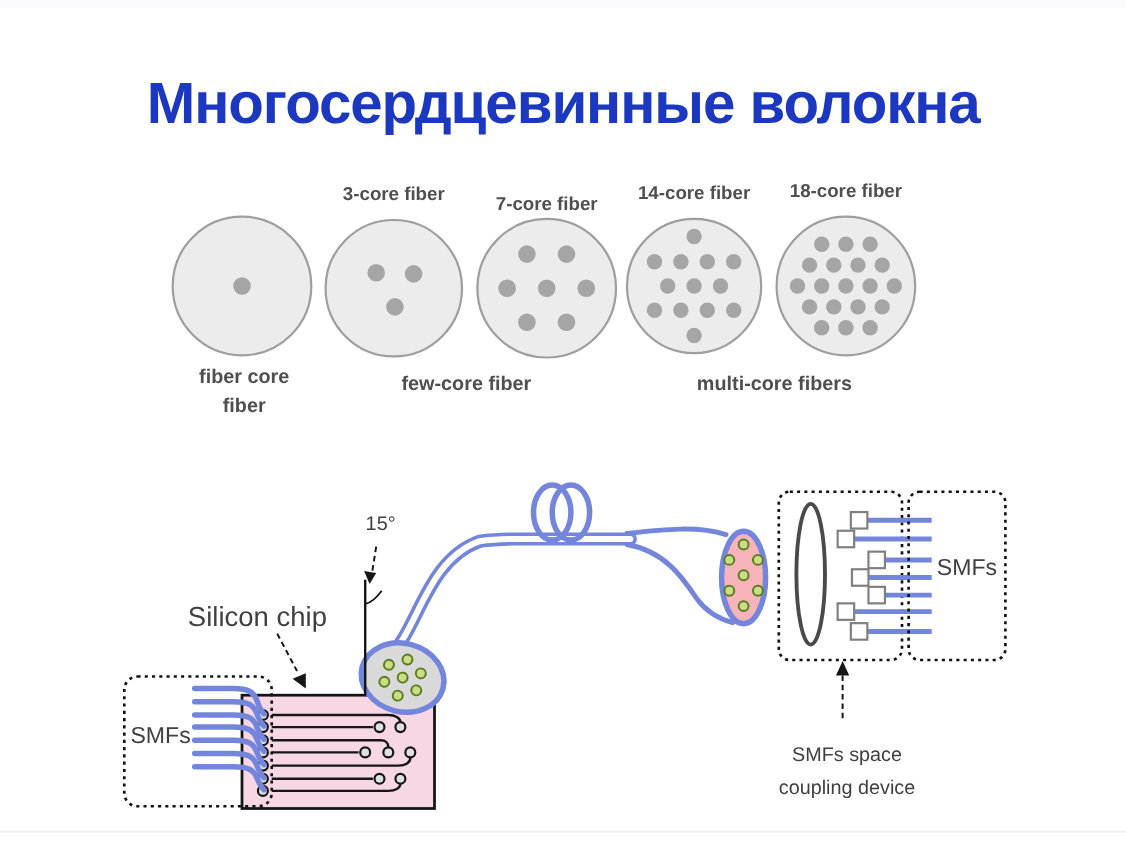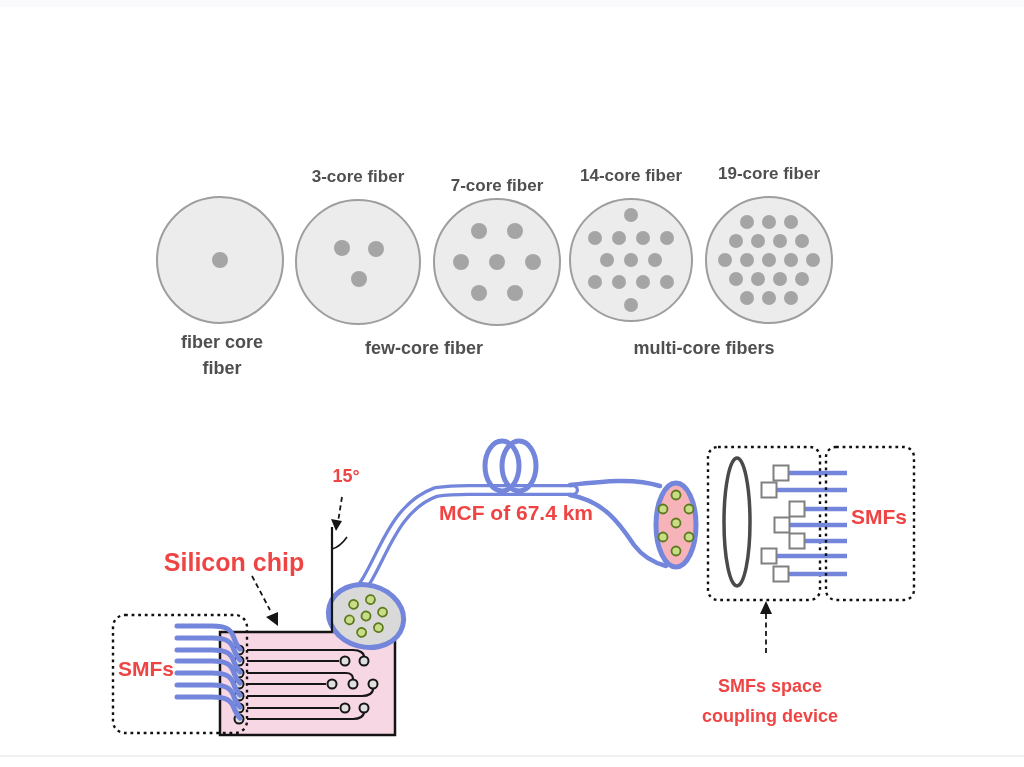--- a/index.html
+++ b/index.html
@@ -9,22 +9,22 @@
   .edge-bottom{position:absolute;left:0;top:755px;width:1024px;height:2px;background:#f1f1f4;}
   .title{position:absolute;left:0;right:0;top:64px;text-align:center;
          font-size:53px;font-weight:bold;color:#1c38c0;letter-spacing:-1px;}
   .fiber-circle{position:absolute;border-radius:50%;background:#ececec;
                 border:2px solid #9e9e9e;box-sizing:border-box;}
   .core-dot{position:absolute;border-radius:50%;background:#a5a5a5;}
   .circle-top-label{position:absolute;transform:translateX(-50%);font-weight:bold;
                     font-size:17px;color:#4f4f4f;white-space:nowrap;}
   .group-label{position:absolute;transform:translate(-50%,-50%);font-weight:bold;
                font-size:18px;color:#4f4f4f;white-space:nowrap;line-height:1.2;}
-  .diagram-label{position:absolute;transform:translate(-50%,-50%);font-weight:bold;
-                 color:#ef4444;white-space:nowrap;}
+  .diagram-label{position:absolute;transform:translate(-50%,-50%);font-weight:normal;
+                 color:#404040;white-space:nowrap;}
   svg{position:absolute;left:0;top:0;}
   .chip{fill:#f8d7e4;stroke:#141414;stroke-width:2.5;}
   .trace{fill:none;stroke:#161616;stroke-width:2.2;}
   .pad{fill:#e0e0e0;stroke:#161616;stroke-width:2;}
   .dashbox{fill:none;stroke:#111;stroke-width:2.4;stroke-dasharray:2.8 3.8;}
   .strand{fill:none;stroke:#7386dc;stroke-width:5;stroke-linecap:round;}
   .tube-outer{fill:none;stroke:#7386dc;stroke-width:12;stroke-linecap:round;}
   .tube-inner{fill:none;stroke:#ffffff;stroke-width:5.5;stroke-linecap:round;}
   .loop{fill:none;stroke:#7386dc;stroke-width:5;}
   .funnel{fill:none;stroke:#7386dc;stroke-width:4.5;stroke-linecap:round;}
@@ -39,20 +39,21 @@
   .angleline{stroke:#161616;stroke-width:2.2;}
   .anglearc{fill:none;stroke:#161616;stroke-width:1.6;}
 </style>
 </head>
 <body>
 
 <div class="slide">
   <div class="edge-top"></div>
   <div class="edge-bottom"></div>
 
+  <h1 class="title" style="margin:0;">Многосердцевинные волокна</h1>
 
   <div id="fiber-row">
       <div class="fiber-circle" style="left: 156px; top: 196px; height: 128px; width: 128px;">
         <div class="core-dot" style="height: 16px; width: 16px; left: 54px; top: 54px;"></div>
       </div>
       <div class="circle-top-label" style="left: 358px; top: 167px;">3-core fiber</div>
       <div class="fiber-circle" style="left: 295px; top: 199px; height: 126px; width: 126px;">
         <div class="core-dot" style="height: 16px; width: 16px; left: 37px; top: 39px;"></div>
         <div class="core-dot" style="height: 16px; width: 16px; left: 71px; top: 40px;"></div>
         <div class="core-dot" style="height: 16px; width: 16px; left: 54px; top: 70px;"></div>
@@ -76,21 +77,21 @@
         <div class="core-dot" style="height: 14px; width: 14px; left: 89px; top: 31px;"></div>
         <div class="core-dot" style="height: 14px; width: 14px; left: 29px; top: 53px;"></div>
         <div class="core-dot" style="height: 14px; width: 14px; left: 53px; top: 53px;"></div>
         <div class="core-dot" style="height: 14px; width: 14px; left: 77px; top: 53px;"></div>
         <div class="core-dot" style="height: 14px; width: 14px; left: 17px; top: 75px;"></div>
         <div class="core-dot" style="height: 14px; width: 14px; left: 41px; top: 75px;"></div>
         <div class="core-dot" style="height: 14px; width: 14px; left: 65px; top: 75px;"></div>
         <div class="core-dot" style="height: 14px; width: 14px; left: 89px; top: 75px;"></div>
         <div class="core-dot" style="height: 14px; width: 14px; left: 53px; top: 98px;"></div>
       </div>
-      <div class="circle-top-label" style="left: 769px; top: 164px;">19-core fiber</div>
+      <div class="circle-top-label" style="left: 769px; top: 164px;">18-core fiber</div>
       <div class="fiber-circle" style="left: 705px; top: 196px; height: 128px; width: 128px;">
         <div class="core-dot" style="height: 14px; width: 14px; left: 33px; top: 17px;"></div>
         <div class="core-dot" style="height: 14px; width: 14px; left: 55px; top: 17px;"></div>
         <div class="core-dot" style="height: 14px; width: 14px; left: 77px; top: 17px;"></div>
         <div class="core-dot" style="height: 14px; width: 14px; left: 22px; top: 36px;"></div>
         <div class="core-dot" style="height: 14px; width: 14px; left: 44px; top: 36px;"></div>
         <div class="core-dot" style="height: 14px; width: 14px; left: 66px; top: 36px;"></div>
         <div class="core-dot" style="height: 14px; width: 14px; left: 88px; top: 36px;"></div>
         <div class="core-dot" style="height: 14px; width: 14px; left: 11px; top: 55px;"></div>
         <div class="core-dot" style="height: 14px; width: 14px; left: 33px; top: 55px;"></div>
@@ -216,17 +217,16 @@
 
     <rect class="dashbox" x="826" y="447" width="88" height="153" rx="10"></rect>
 
     <line class="dasharrow" x1="766" y1="653" x2="766" y2="613"></line>
     <polygon class="ah" points="766,601 760,614 772,614"></polygon>
   </svg>
 
   <div class="diagram-label" style="left:146px;top:669px;font-size:21px;">SMFs</div>
   <div class="diagram-label" style="left:234px;top:562px;font-size:25px;">Silicon chip</div>
   <div class="diagram-label" style="left:346px;top:476px;font-size:18px;">15°</div>
-  <div class="diagram-label" style="left:516px;top:513px;font-size:21px;">MCF of 67.4 km</div>
   <div class="diagram-label" style="left:879px;top:517px;font-size:21px;">SMFs</div>
   <div class="diagram-label" style="left:770px;top:686px;font-size:18px;">SMFs space</div>
   <div class="diagram-label" style="left:770px;top:716px;font-size:18px;">coupling device</div>
 </div>
 
 </body></html>

